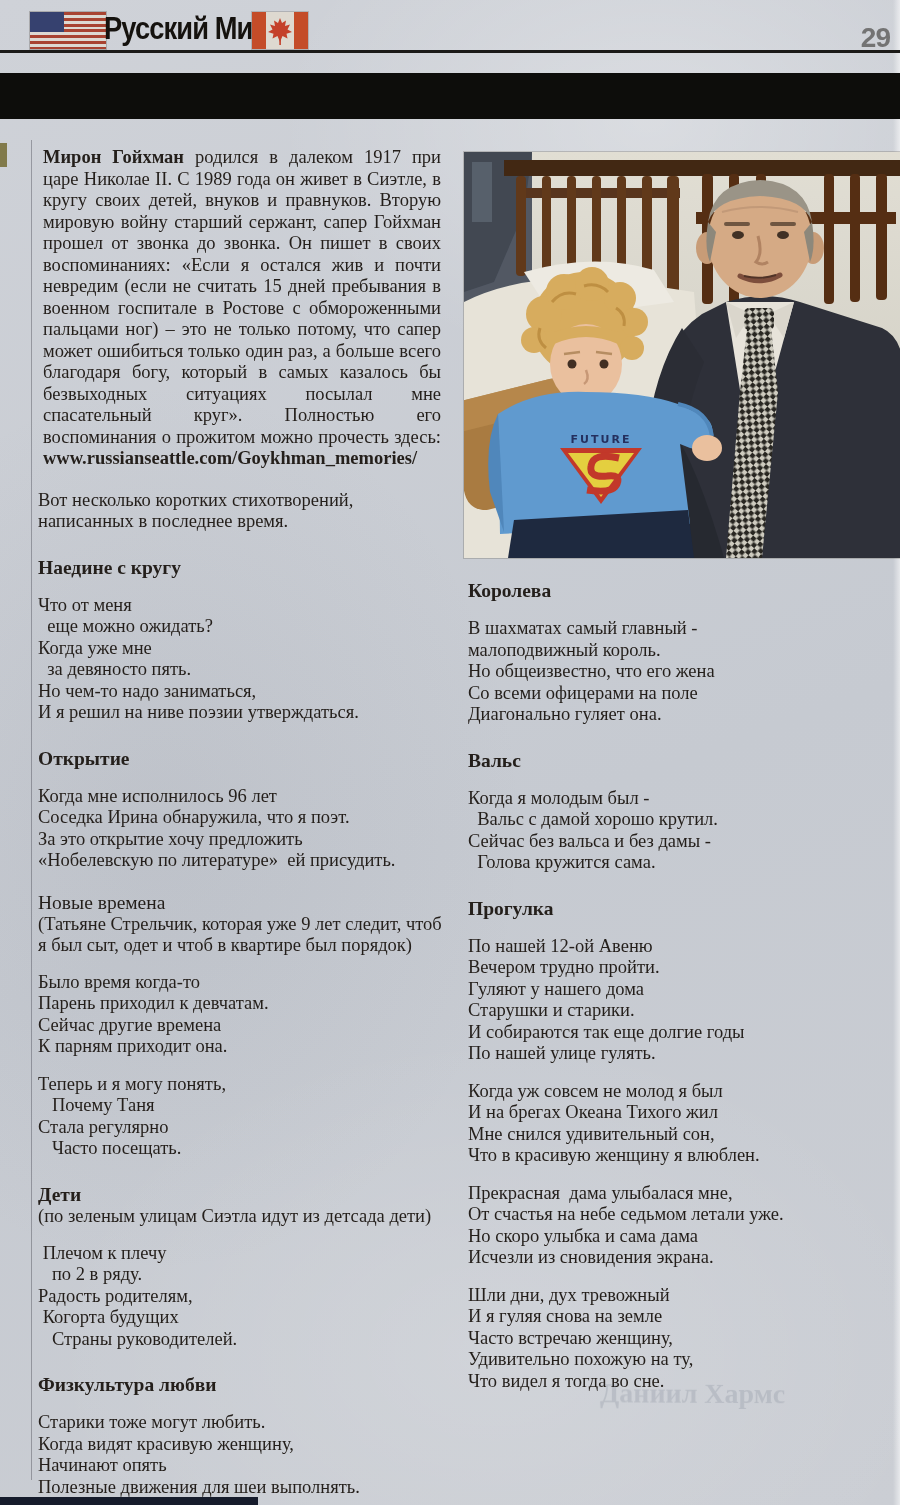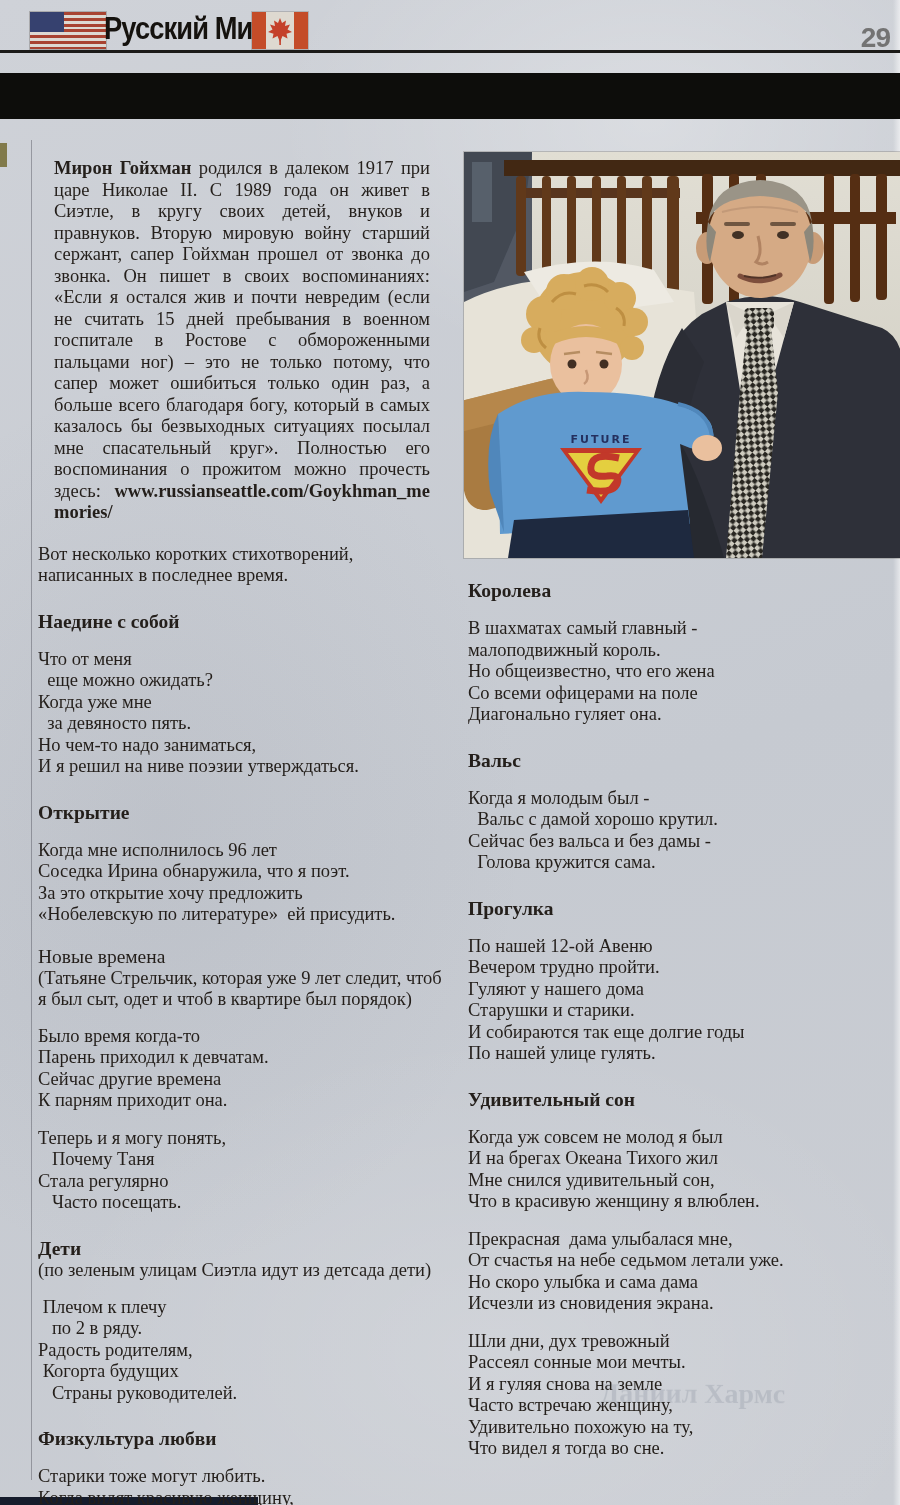--- a/index.html
+++ b/index.html
@@ -33,21 +33,21 @@
   .header-rule{position:absolute;left:0;top:50px;width:900px;height:3px;background:#1b1a18;}
   .black-band{position:absolute;left:0;top:73px;width:900px;height:46px;background:#0d0d0b;}
   
   .col-rule{position:absolute;left:31px;top:140px;width:1px;height:1340px;background:rgba(45,45,58,.35);}
   .scan-artifact{position:absolute;left:0;top:143px;width:7px;height:24px;background:#6e6428;opacity:.8;}
   .bottom-strip{position:absolute;left:0;top:1497px;width:258px;height:8px;background:#161c2c;}
 
   .left-col{position:absolute;left:38px;top:142px;width:408px;}
   .right-col{position:absolute;left:468px;top:556px;width:422px;}
 
-  .intro{font-size:18.5px;line-height:21.5px;text-align:justify;margin:16px;}
+  .intro{font-size:18.5px;line-height:21.5px;text-align:justify;margin:5px;}
   .intro b{font-weight:bold;}
   .intro .url{font-weight:bold;word-break:break-all;}
   .note{font-size:18.5px;line-height:21.5px;margin:20px 0 0;}
 
   .poem-title{font-size:19.5px;font-weight:bold;margin:24px 0 16px;line-height:22px;}
   .poem-title.plain{font-weight:normal;margin:20px 0 0;}
   .poem-subtitle{font-size:18.5px;line-height:21px;margin:0 0 2px;}
   .stanza{margin:16px 0 4px;}
   .stanza .line{font-size:18.5px;line-height:21.5px;white-space:pre-wrap;}
 
@@ -204,21 +204,21 @@
 
     <rect x="0" y="0" width="440" height="406" fill="#c89a6a" opacity=".05"></rect>
   </svg>
 </figure>
 
 <div class="left-col">
   <p class="intro"><b>Мирон Гойхман</b><span> родился в далеком 1917 при царе Николае II. С 1989 года он живет в Сиэтле, в кругу своих детей, внуков и правнуков. Вторую мировую войну старший сержант, сапер Гойхман прошел от звонка до звонка. Он пишет в своих воспоминаниях: «Если я остался жив и почти невредим (если не считать 15 дней пребывания в военном госпитале в Ростове с обмороженными пальцами ног) – это не только потому, что сапер может ошибиться только один раз, а больше всего благодаря богу, который в самых казалось бы безвыходных ситуациях посылал мне спасательный круг». Полностью его воспоминания о прожитом можно прочесть здесь: </span><span class="url">www.russianseattle.com/Goykhman_memories/</span></p>
   <p class="note">Вот несколько коротких стихотворений, написанных в последнее время.</p>
   <div id="left-poems">
       <div class="poem-block">
-        <div class="poem-title">Наедине с собой</div>
+        <div class="poem-title">Наедине с кругу</div>
         <div class="stanza">
           <div class="line">Что от меня</div>
           <div class="line">  еще можно ожидать?</div>
           <div class="line">Когда уже мне</div>
           <div class="line">  за девяносто пять.</div>
           <div class="line">Но чем-то надо заниматься,</div>
           <div class="line">И я решил на ниве поэзии утверждаться.</div>
         </div>
       </div>
       <div class="poem-block">
@@ -295,36 +295,34 @@
         <div class="stanza">
           <div class="line">По нашей 12-ой Авеню</div>
           <div class="line">Вечером трудно пройти.</div>
           <div class="line">Гуляют у нашего дома</div>
           <div class="line">Старушки и старики.</div>
           <div class="line">И собираются так еще долгие годы</div>
           <div class="line">По нашей улице гулять.</div>
         </div>
       </div>
       <div class="poem-block">
-        <div class="poem-title">Удивительный сон</div>
         <div class="stanza">
           <div class="line">Когда уж совсем не молод я был</div>
           <div class="line">И на брегах Океана Тихого жил</div>
           <div class="line">Мне снился удивительный сон,</div>
           <div class="line">Что в красивую женщину я влюблен.</div>
         </div>
         <div class="stanza">
           <div class="line">Прекрасная  дама улыбалася мне,</div>
           <div class="line">От счастья на небе седьмом летали уже.</div>
           <div class="line">Но скоро улыбка и сама дама</div>
           <div class="line">Исчезли из сновидения экрана.</div>
         </div>
         <div class="stanza">
           <div class="line">Шли дни, дух тревожный</div>
-          <div class="line">Рассеял сонные мои мечты.</div>
           <div class="line">И я гуляя снова на земле</div>
           <div class="line">Часто встречаю женщину,</div>
           <div class="line">Удивительно похожую на ту,</div>
           <div class="line">Что видел я тогда во сне.</div>
         </div>
       </div>
     </div>
 </div>
 
 <div class="ghost">Даниил Хармс</div>

